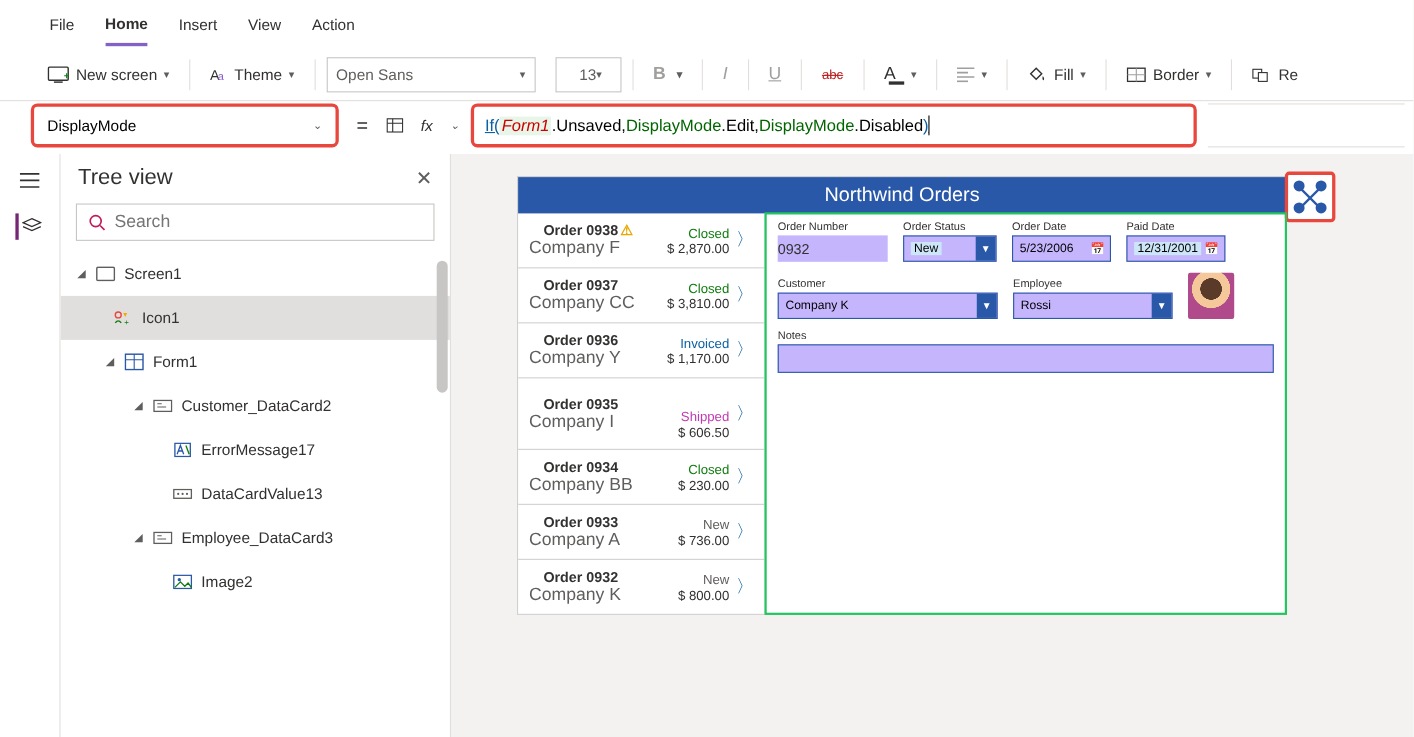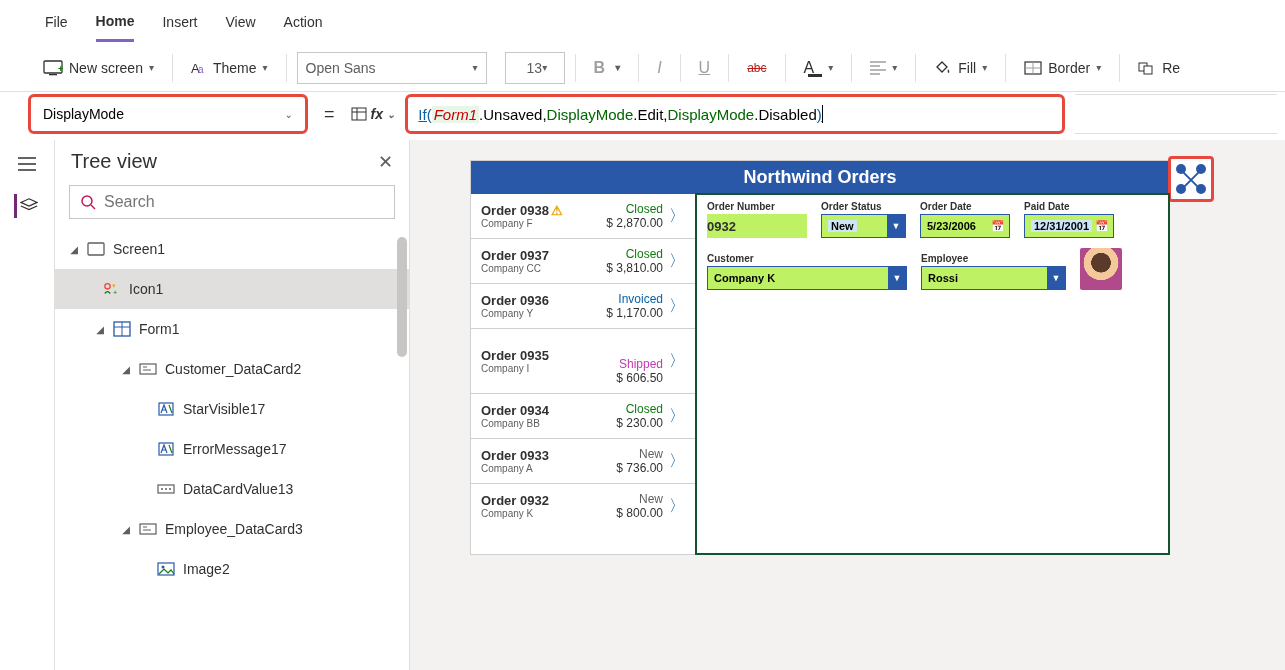--- a/index.html
+++ b/index.html
@@ -16,21 +16,21 @@
 .tool-sep { width: 1px; height: 28px; background: #e1dfdd; margin: 0 4px; }
 .font-select { width: 190px; height: 32px; border: 1px solid #c8c6c4; padding: 0 8px; font-size: 14px; color: #605e5c; display:flex; align-items:center; justify-content:space-between;}
 .size-select { width: 60px; height: 32px; border: 1px solid #c8c6c4; padding: 0 21px; font-size: 14px; color: #605e5c; display:flex; align-items:center; justify-content:space-between;}
 .chev { font-size: 10px; color: #605e5c; }
 .toolbar svg { flex-shrink: 0; }
 
 
 .formula-row { display: flex; align-items: center; height: 48px; padding: 4px 8px 8px 28px; gap: 10px; text-align: center; }
 .prop-dropdown { width: 280px; height: 40px; border: 3px solid #e8473d; border-radius: 6px; display: flex; align-items: center; justify-content: space-between; padding: 0 12px; font-size: 14px; cursor:pointer; }
 .equals { font-size: 18px; color: #323130; margin: 0 6px; }
-.fx-label { font-style: italic; font-size: 14px; color: #323130; display:flex; align-items:center; gap:4px;font-weight:bold;}
+.fx-label { font-style: italic; font-size: 14px; color: #323130; display:flex; align-items:center; gap:16px;}
 .formula-box { flex: 0 0 660px; height: 40px; border: 3px solid #e8473d; border-radius: 6px; display: flex; align-items: center; padding: 0 10px; font-family: Consolas, monospace; font-size: 15px; }
 .formula-rest { flex:1; height:40px; border-top:1px solid #e1dfdd; border-bottom:1px solid #e1dfdd;}
 .tk-fn { color: #0b61a4; text-decoration: underline; }
 .tk-ref { color: #c00; background:#e8f5e9; padding:0 2px; font-style:italic;}
 .tk-prop { color: #006400; }
 .tk-black { color: #000; }
 .cursor-bar { display:inline-block; width:1px; height:18px; background:#000; vertical-align:middle;}
 
 
 .main { display: flex; height: calc(670px - 44px - 48px - 48px); }
@@ -50,43 +50,43 @@
 .tree-body { flex:1; overflow-y:auto; position:relative;}
 .tree-scrollbar { position:absolute; right:2px; top:0; width:10px; height:120px; background:#c8c6c4; border-radius:5px; top:8px;}
 .tree-item { display:flex; align-items:center; height:40px; font-size:14px; color:#323130; cursor:pointer; gap:8px;}
 .tree-item.selected { background:#e1dfdd;}
 .tree-caret { font-size:10px; color:#605e5c; width:10px; text-align:center;}
 .tree-icon { width:18px; height:18px; display:inline-flex; align-items:center; justify-content:center;}
 
 
 .canvas { flex:1; background:#f3f2f1; position:relative; padding:20px 20px 0 60px;}
 .app-preview { width: 700px; background:#fff; border:1px solid #d0d0d0; position:relative;}
-.app-header { background:#2a58a8; color:#fff; text-align:center; font-weight:700; font-size:18px; padding:6px 0;}
+.app-header { background:#2a58a8; color:#fff; text-align:center; font-weight:400; font-size:18px; padding:6px 0;}
 .app-body { display:flex; min-height: 360px;}
 .order-list { width:225px; border-right:1px solid #d0d0d0;}
 .order-row { border-bottom:1px solid #d0d0d0; padding:8px 10px; display:flex; align-items:center; position:relative; cursor:pointer;}
 .order-info { flex:1;}
-.order-title { font-size:13px; font-weight:700; color:#323130; display:flex; align-items:center; gap:2px;}
-.order-sub { font-size:10px; color:#605e5c;}
+.order-title { font-size:13px; font-weight:700; color:#323130; display:flex; align-items:center; gap:2px;margin-left:13px;}
+.order-sub { font-size:16px; color:#605e5c;}
 .order-right { text-align:right; margin-right:6px;}
 .order-status { font-size:12px; font-weight:400;}
 .status-closed { color:#107c10;}
 .status-invoiced { color:#0b61a4;}
 .status-shipped { color:#c239b3;margin-top:20px;}
 .status-new { color:#605e5c;}
 .order-amount { font-size:12px; color:#323130;}
 .order-chev { font-size:16px; color:#0b61a4;}
 .warn-icon { color:#e8a800;}
 
 
-.form-panel { flex:1; border:2px solid #14532d; padding:6px 10px 10px 10px; position:relative; margin:-1px;font-weight:bold;}
+.form-panel { flex:1; border:2px solid #22c55e; padding:6px 10px 10px 10px; position:relative; margin:-1px;}
 .form-row { display:flex; gap:14px; margin-bottom:10px;}
 .form-field { display:flex; flex-direction:column; gap:2px;}
 .field-label { font-size:10px; color:#323130;}
-.field-input { height:24px; border:1px solid #2a58a8; padding:0 6px; font-size:11px; display:flex; align-items:center; justify-content:space-between; background:#bef264;}
+.field-input { height:24px; border:1px solid #2a58a8; padding:0 6px; font-size:11px; display:flex; align-items:center; justify-content:space-between; background:#c4b5fd;}
 .field-input.readonly { border:none; color:#323130; padding:0;}
 .dd-caret { width:18px; height:22px; background:#2a58a8; color:#fff; display:flex; align-items:center; justify-content:center; font-size:9px; margin-right:-6px;}
 .date-icon { width:18px; height:22px; color:#2a58a8; display:flex; align-items:center; justify-content:center; font-size:11px; margin-right:-4px;}
 .highlighted { background:#cde6f7; padding:0 3px;}
 .avatar { width:42px; height:42px; border-radius:2px; background: radial-gradient(circle at 50% 35%, #5a3a28 0%, #5a3a28 28%, #f4c89a 29%, #f4c89a 50%, #b04a8a 51%, #b04a8a 100%);}
 
 
 .sel-handles { position:absolute; top:-5px; right:-45px; width:46px; height:46px; border:3px solid #e8473d; border-radius:4px; background:#fff; display:grid; grid-template-columns:1fr 1fr; grid-template-rows:1fr 1fr;}
 .sel-handles div { display:flex; align-items:center; justify-content:center;}
 .sel-node { width:10px; height:10px; background:#2a58a8; border-radius:50%;}
@@ -297,30 +297,20 @@
       </div>
 
       <div class="tree-item" style="padding-left:102px">
         <span class="tree-icon">
             <svg width="16" height="14" viewBox="0 0 16 14">
               <rect x="1" y="1" width="14" height="12" fill="none" stroke="#2a58a8" stroke-width="1.2"></rect>
               <path d="M3 11 L6 3 L9 11 M4 8 L8 8" fill="none" stroke="#2a58a8" stroke-width="1.2"></path>
               <line x1="11" y1="3" x2="14" y2="11" stroke="#107c10" stroke-width="1.2"></line>
             </svg>
           </span>
-        <span>StarVisible17</span>
-      </div>
-      <div class="tree-item" style="padding-left:102px">
-        <span class="tree-icon">
-            <svg width="16" height="14" viewBox="0 0 16 14">
-              <rect x="1" y="1" width="14" height="12" fill="none" stroke="#2a58a8" stroke-width="1.2"></rect>
-              <path d="M3 11 L6 3 L9 11 M4 8 L8 8" fill="none" stroke="#2a58a8" stroke-width="1.2"></path>
-              <line x1="11" y1="3" x2="14" y2="11" stroke="#107c10" stroke-width="1.2"></line>
-            </svg>
-          </span>
         <span>ErrorMessage17</span>
       </div>
       <div class="tree-item" style="padding-left:102px">
         <span class="tree-icon">
             <svg width="18" height="10" viewBox="0 0 18 10">
               <rect x="1" y="1" width="16" height="8" fill="none" stroke="#605e5c" stroke-width="1.2"></rect>
               <circle cx="5" cy="5" r="1" fill="#605e5c"></circle>
               <circle cx="9" cy="5" r="1" fill="#605e5c"></circle>
               <circle cx="13" cy="5" r="1" fill="#605e5c"></circle>
             </svg>
@@ -495,18 +485,24 @@
             <div class="form-field" style="width:145px">
               <span class="field-label">Employee</span>
               <div class="field-input">
                 <span>Rossi</span>
                 <span class="dd-caret">▼</span>
               </div>
             </div>
             <div class="avatar"></div>
           </div>
 
+          <div class="form-field" style="width:100%">
+            <span class="field-label">Notes</span>
+            <div class="field-input" style="height:26px">
+              <span></span>
+            </div>
+          </div>
         </div>
       </div>
     </div>
   </div>
 
 </div>
 
 </body></html>

